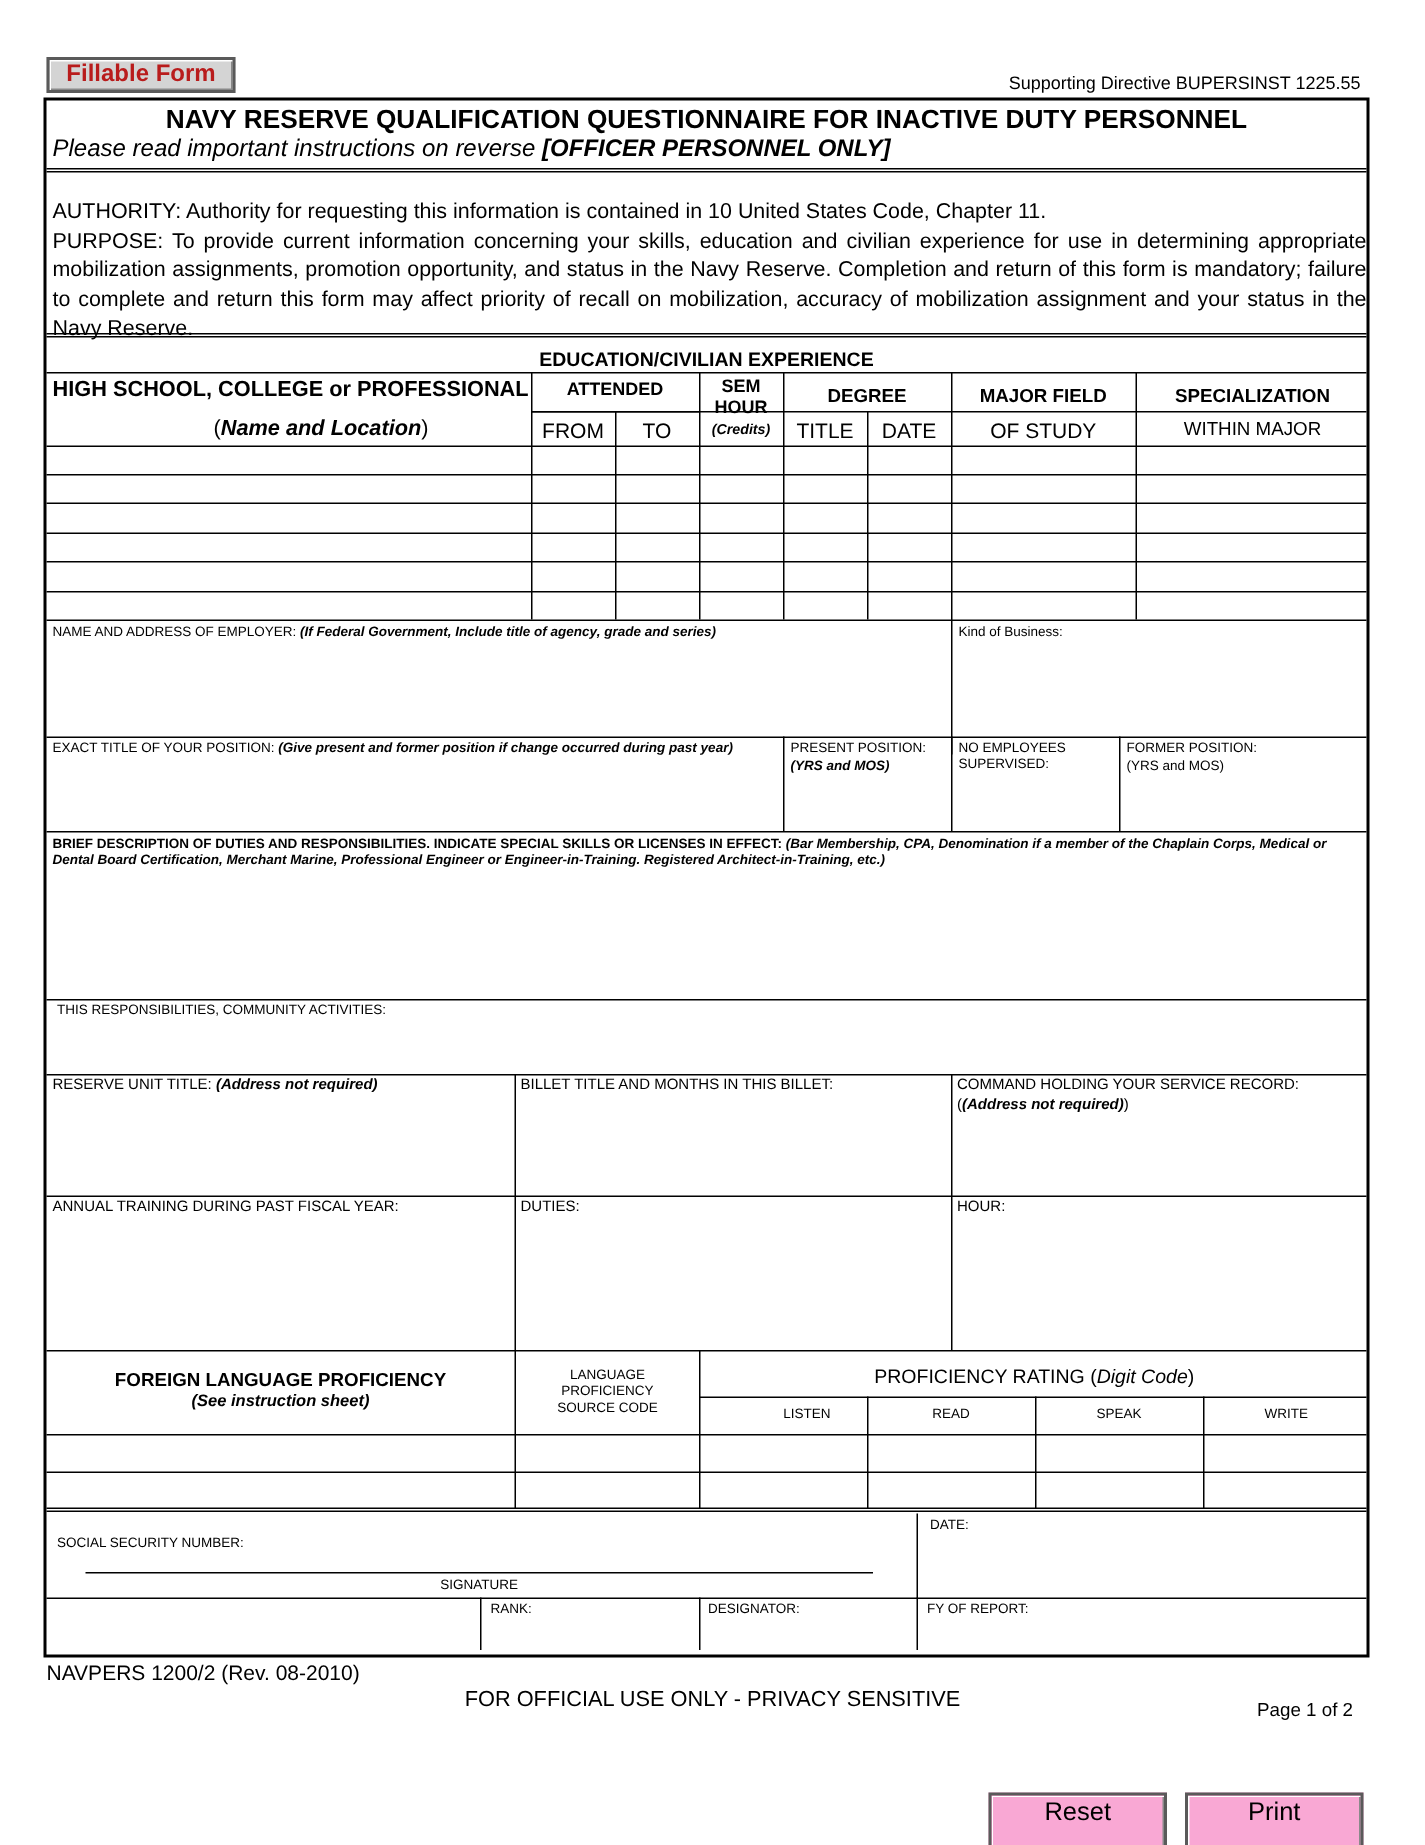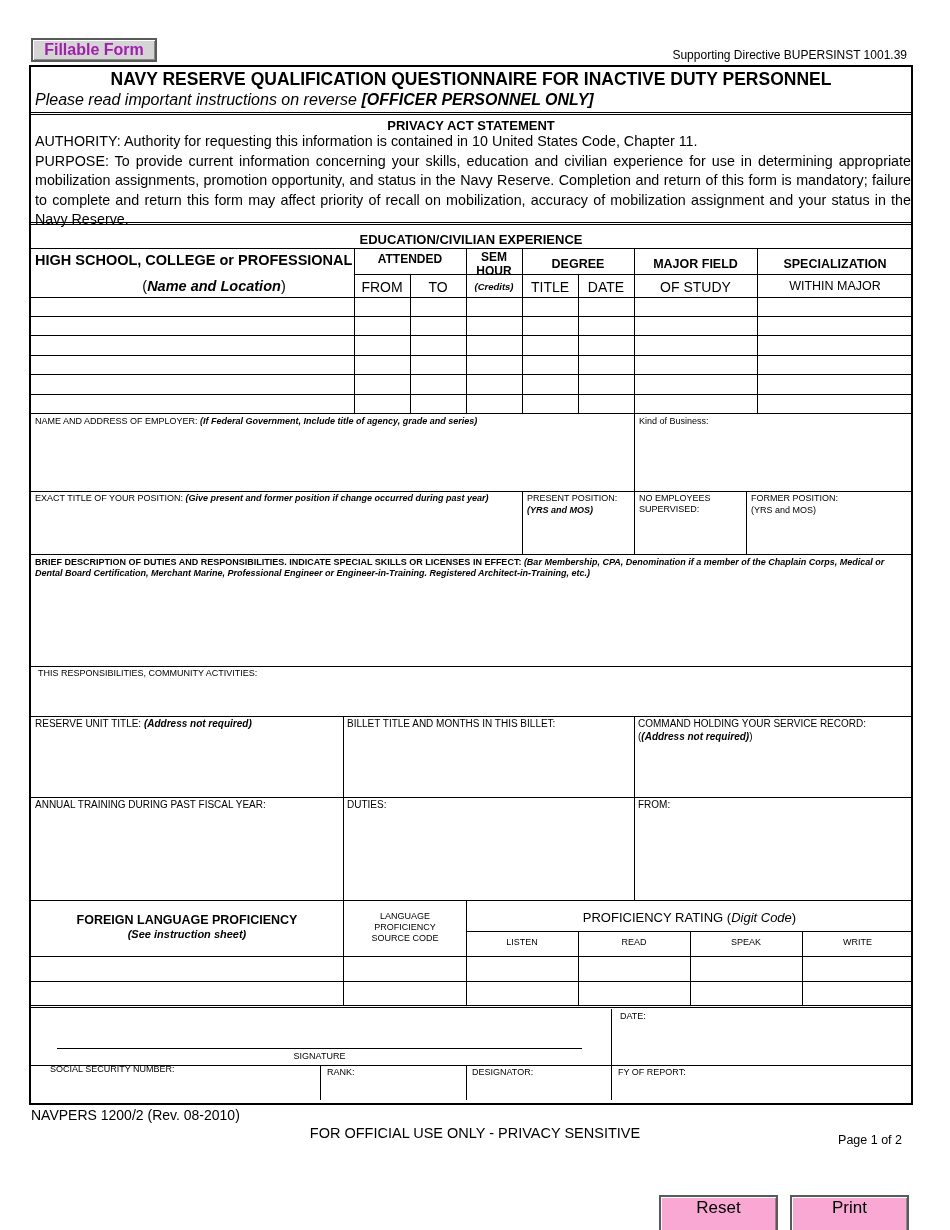--- a/index.html
+++ b/index.html
@@ -1,18 +1,18 @@
 <!DOCTYPE html>
 <html><head>
 <meta charset="utf-8">
 <style>
   html, body { margin:0; padding:0; background:#ffffff; }
   body { width:950px; height:1230px; position:relative; font-family:"Liberation Sans", sans-serif; color:#000; overflow:hidden; }
   .abs { position:absolute; }
-  .fillable-btn { left:31px; top:38px; width:126px; height:24px; box-sizing:border-box; background:#d4d4d4; border:2px solid #5a5a5a; box-shadow: inset 1px 1px 0 #ffffff, inset -1px -1px 0 #888; color:#a21caf; font-weight:bold; font-size:16px; line-height:20px; text-align:center; cursor:pointer; }
+  .fillable-btn { left:31px; top:38px; width:126px; height:24px; box-sizing:border-box; background:#d4d4d4; border:2px solid #5a5a5a; box-shadow: inset 1px 1px 0 #ffffff, inset -1px -1px 0 #888; color:#b91c1c; font-weight:bold; font-size:16px; line-height:20px; text-align:center; cursor:pointer; }
   .directive { right:43px; top:48px; font-size:12px; }
   .form-frame { left:29px; top:65px; width:884px; height:1040px; border:2px solid #000; box-sizing:border-box; }
   .hline { position:absolute; left:0; right:0; height:0; border-top:1px solid #000; }
   .vline { position:absolute; width:0; border-left:1px solid #000; }
   .dbl { border-top:3px double #000; }
   .title { left:0; right:0; top:2px; text-align:center; font-weight:bold; font-size:17.5px; }
   .subtitle { left:4px; top:24px; font-size:16px; font-style:italic; }
   .subtitle b { font-style:italic; }
   .center { text-align:center; }
   .tiny { font-size:9px; }
@@ -20,29 +20,28 @@
   .bold { font-weight:bold; }
   .it { font-style:italic; }
   .privacy-body { left:4px; right:0; top:65px; font-size:14.3px; line-height:19.5px; text-align:justify; }
   .cell-input { position:absolute; background:transparent; border:none; outline:none; }
   .btn { height:38px; box-sizing:border-box; background:#f9a8d4; border:2px solid #5a5a5a; box-shadow: inset 1px 1px 0 #ffffff, inset -1px -1px 0 #8a8a8a; font-size:17px; text-align:center; line-height:22px; cursor:pointer;margin-top:40px; }
 </style>
 </head>
 <body>
 
 <div class="abs fillable-btn">Fillable Form</div>
-<div class="abs directive">Supporting Directive BUPERSINST 1001.39</div>
+<div class="abs directive">Supporting Directive BUPERSINST 1225.55</div>
 
 <div class="abs form-frame">
 
   <div class="abs title">NAVY RESERVE QUALIFICATION QUESTIONNAIRE FOR INACTIVE DUTY PERSONNEL</div>
   <div class="abs subtitle"><span>Please read important instructions on reverse </span><b>[OFFICER PERSONNEL ONLY]</b></div>
   <div class="hline dbl" style="top:45px;"></div>
 
-  <div class="abs bold center" style="left:0;right:0;top:51px;font-size:13px;">PRIVACY ACT STATEMENT</div>
   <div class="abs privacy-body">
     <div>AUTHORITY: Authority for requesting this information is contained in 10 United States Code, Chapter 11.</div>
     <div>PURPOSE: To provide current information concerning your skills, education and civilian experience for use in determining appropriate mobilization assignments, promotion opportunity, and status in the Navy Reserve.  Completion and return of this form is mandatory; failure to complete and return this form may affect priority of recall  on mobilization, accuracy of mobilization assignment and your status in the Navy Reserve.</div>
   </div>
   <div class="hline dbl" style="top:155px;"></div>
 
   <div class="abs bold center" style="left:0;right:0;top:165px;font-size:13px;">EDUCATION/CIVILIAN EXPERIENCE</div>
   <div class="hline" style="top:181px;"></div>
 
   <div class="abs bold" style="left:4px;top:185px;font-size:14.5px;">HIGH SCHOOL, COLLEGE or PROFESSIONAL</div>
@@ -119,54 +118,54 @@
   <textarea class="cell-input" style="left: 3px; top: 666px; width: 305px; height: 60px; resize: none;"></textarea>
   <div class="abs lbl" style="left:316px;top:651px;">BILLET TITLE AND MONTHS IN THIS BILLET:</div>
   <textarea class="cell-input" style="left: 315px; top: 666px; width: 284px; height: 60px; resize: none;"></textarea>
   <div class="abs lbl" style="left:607px;top:651px;">COMMAND HOLDING YOUR SERVICE RECORD:</div>
   <div class="abs lbl" style="left:607px;top:664px;">(<b><i>(Address not required)</i></b>)</div>
   <div class="hline" style="top:730px;"></div>
   <div class="abs lbl" style="left:4px;top:732px;">ANNUAL TRAINING DURING PAST FISCAL YEAR:</div>
   <textarea class="cell-input" style="left: 3px; top: 747px; width: 305px; height: 82px; resize: none;"></textarea>
   <div class="abs lbl" style="left:316px;top:732px;">DUTIES:</div>
   <textarea class="cell-input" style="left: 315px; top: 747px; width: 284px; height: 82px; resize: none;"></textarea>
-  <div class="abs lbl" style="left:607px;top:732px;">FROM:</div>
+  <div class="abs lbl" style="left:607px;top:732px;">HOUR:</div>
   <textarea class="cell-input" style="left: 606px; top: 747px; width: 272px; height: 82px; resize: none;"></textarea>
   <div class="hline" style="top:833px;"></div>
 
   <div class="vline" style="left:312px;top:833px;height:106px;"></div>
   <div class="vline" style="left:435px;top:833px;height:106px;"></div>
   <div class="abs bold center" style="left:0;width:312px;top:846px;font-size:12.5px;">FOREIGN LANGUAGE PROFICIENCY</div>
   <div class="abs bold it center" style="left:0;width:312px;top:861px;font-size:11px;">(See instruction sheet)</div>
   <div class="abs center tiny" style="left:332px;width:84px;top:844px;line-height:11px;">LANGUAGE PROFICIENCY SOURCE CODE</div>
   <div class="abs center" style="left:435px;width:447px;top:843px;font-size:13px;"><span>PROFICIENCY RATING (</span><i>Digit Code</i><span>)</span></div>
   <div class="hline" style="top:864px;left:435px;"></div>
   <div class="vline" style="left:547px;top:864px;height:75px;"></div>
   <div class="vline" style="left:659px;top:864px;height:75px;"></div>
   <div class="vline" style="left:771px;top:864px;height:75px;"></div>
-  <div class="abs center tiny" style="left:435px;width:112px;top:870px;">LISTEN</div>
+  <div class="abs center tiny" style="left:435px;width:112px;top:870px;padding-left:16px;">LISTEN</div>
   <div class="abs center tiny" style="left:547px;width:112px;top:870px;">READ</div>
   <div class="abs center tiny" style="left:659px;width:112px;top:870px;text-align:center;">SPEAK</div>
   <div class="abs center tiny" style="left:771px;width:111px;top:870px;">WRITE</div>
   <div class="hline" style="top:889px;"></div>
   <input class="cell-input" style="left: 3px; top: 891px; width: 305px; height: 22px;" value="">
   <div class="hline" style="top:914px;"></div>
   <input class="cell-input" style="left: 3px; top: 916px; width: 305px; height: 22px;" value="">
   <div class="hline dbl" style="top:938px;"></div>
 
   <div class="vline" style="left:580px;top:942px;height:57px;"></div>
   <div class="hline" style="top:981px;left:26px;width:525px;"></div>
   <div class="abs center tiny" style="left:26px;width:525px;top:984px;">SIGNATURE</div>
   <div class="abs tiny" style="left:589px;top:944px;">DATE:</div>
   <input class="cell-input" style="left: 586px; top: 958px; width: 290px; height: 38px;" value="">
   <div class="hline" style="top:998px;"></div>
   <div class="vline" style="left:289px;top:998px;height:35px;"></div>
   <div class="vline" style="left:435px;top:998px;height:35px;"></div>
   <div class="vline" style="left:580px;top:998px;height:35px;"></div>
-  <div class="abs tiny" style="left:7px;top:997px;margin-left:12px;">SOCIAL SECURITY NUMBER:</div>
+  <div class="abs tiny" style="left:7px;top:956px;">SOCIAL SECURITY NUMBER:</div>
   <div class="abs tiny" style="left:296px;top:1000px;">RANK:</div>
   <div class="abs tiny" style="left:441px;top:1000px;">DESIGNATOR:</div>
   <div class="abs tiny" style="left:587px;top:1000px;">FY OF REPORT:</div>
   <input class="cell-input" style="left: 3px; top: 1012px; width: 282px; height: 18px;" value="">
   <input class="cell-input" style="left: 293px; top: 1012px; width: 138px; height: 18px;" value="">
   <input class="cell-input" style="left: 439px; top: 1012px; width: 138px; height: 18px;" value="">
   <input class="cell-input" style="left: 585px; top: 1012px; width: 292px; height: 18px;" value="">
 </div>
 
 <div class="abs" style="left:31px;top:1107px;font-size:14px;">NAVPERS 1200/2 (Rev. 08-2010)</div>

